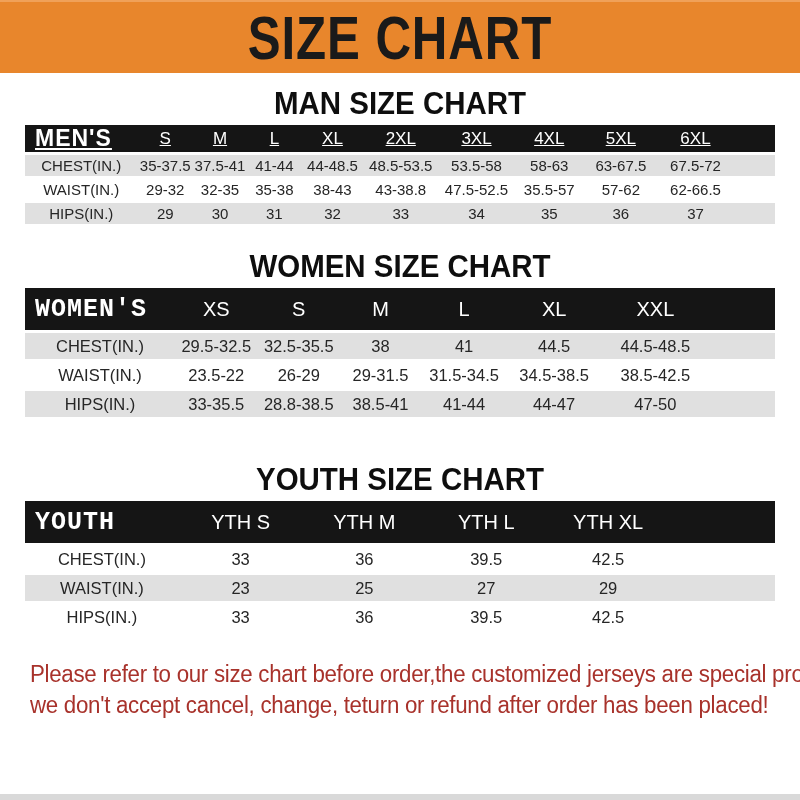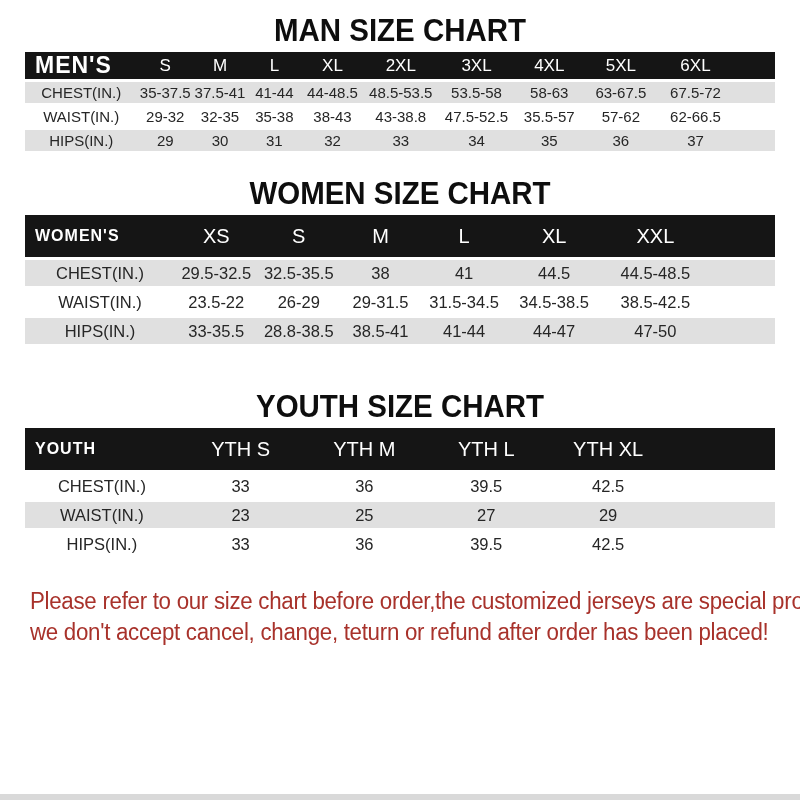--- a/index.html
+++ b/index.html
@@ -77,26 +77,26 @@
   }
   table.size-table tbody td {
     text-align: center;
     color: #262626;
     padding: 0;
     white-space: nowrap;
   }
   table.size-table tbody tr.gray td  { background: var(--row-gray, #E0E0E0); }
   table.size-table tbody tr.white td { background: #ffffff; }
 
-  .tbl-men thead th            { height: 16px; font-size: 17px; }
+  .tbl-men thead th            { height: 16px; font-size: 17px; text-decoration: underline; }
   .tbl-men thead th.row-label  { font-size: 23px; }
   .tbl-men tbody td            { height: 21px; font-size: 15px; }
 
   .tbl-women thead th, .tbl-youth thead th           { height: 42px; font-size: 20px; }
-  .tbl-women thead th.row-label, .tbl-youth thead th.row-label { font-size: 16px; }
+  .tbl-women thead th.row-label, .tbl-youth thead th.row-label { font-size: 25px; font-family: Liberation Mono, monospace; }
   .tbl-women tbody td, .tbl-youth tbody td           { height: 26px; font-size: 16.5px; }
 
   
   .footer-note {
     margin: 26px 0 0 30px;
     color: var(--footer-red, #A8322B);
     font-size: 23px;
     line-height: 31px;
     letter-spacing: -0.3px;
   }
@@ -106,20 +106,23 @@
     left: 0; right: 0; bottom: 0;
     height: 6px;
     background: #d9d9d9;
   }
 </style>
 </head>
 <body>
 
 <div class="page">
 
+  <header class="banner">
+    <h1>SIZE CHART</h1>
+  </header>
 
   <section>
     <h2 id="h-man" class="section-heading">MAN SIZE CHART</h2>
     <table class="size-table tbl-men">
         <colgroup>
           <col style="width: 15%;">
           <col style="width: 7.4%;">
           <col style="width: 7.2%;">
           <col style="width: 7.3%;">
           <col style="width: 8.2%;">

